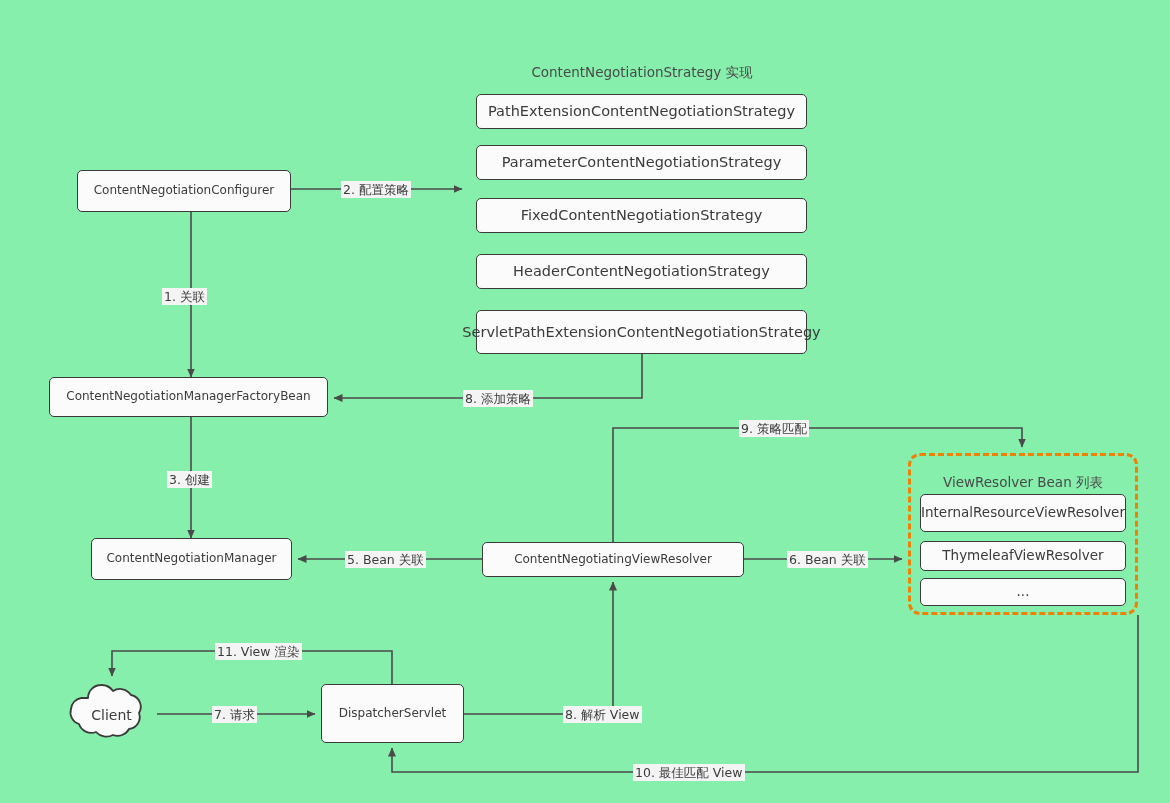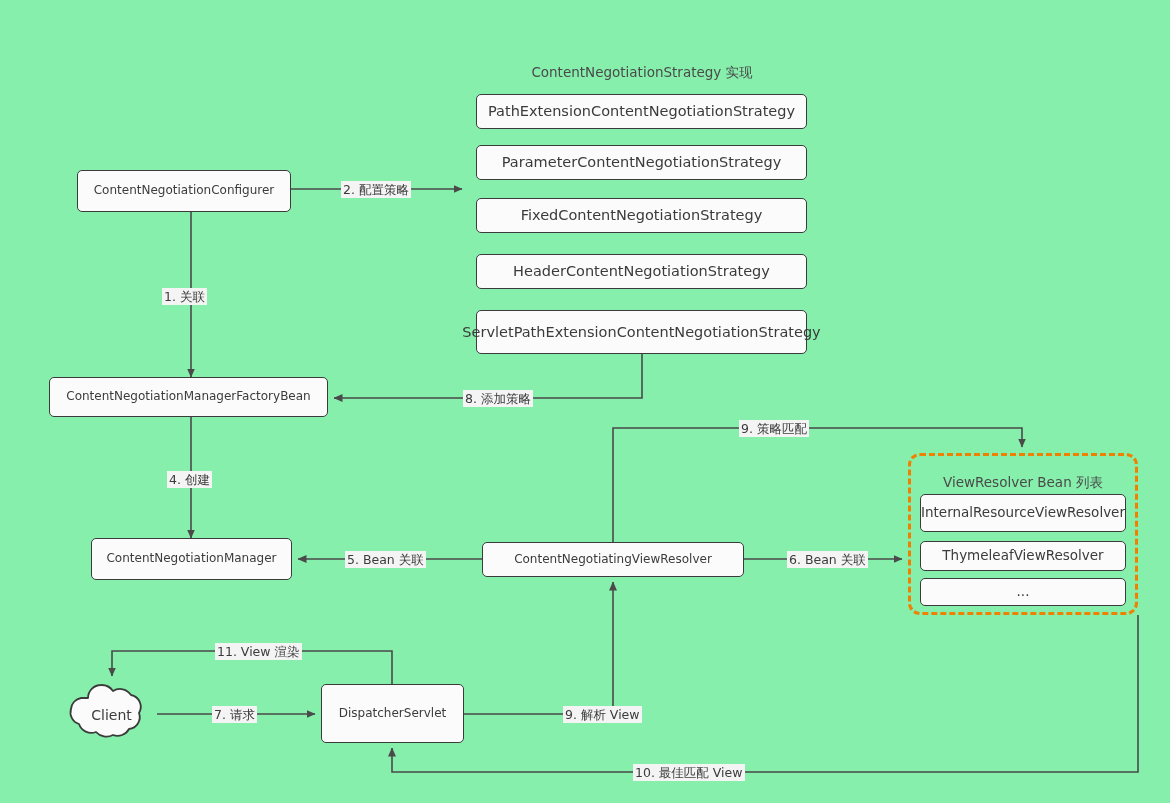--- a/index.html
+++ b/index.html
@@ -103,22 +103,22 @@
 
   <div class="grouptitle" style="left:908px;top:474px;width:230px;">ViewResolver Bean 列表</div>
 
   <div class="node sm" style="left:920px;top:494px;width:206px;height:38px;">InternalResourceViewResolver</div>
   <div class="node sm" style="left:920px;top:541px;width:206px;height:30px;">ThymeleafViewResolver</div>
   <div class="node sm" style="left:920px;top:578px;width:206px;height:28px;">...</div>
 
   <div class="elabel" style="left:162px;top:288px;">1. 关联</div>
   <div class="elabel" style="left:341px;top:181px;">2. 配置策略</div>
   <div class="elabel" style="left:463px;top:390px;">8. 添加策略</div>
-  <div class="elabel" style="left:167px;top:471px;">4. 创建</div>
+  <div class="elabel" style="left:167px;top:471px;">3. 创建</div>
   <div class="elabel" style="left:345px;top:551px;">5. Bean 关联</div>
   <div class="elabel" style="left:787px;top:551px;">6. Bean 关联</div>
   <div class="elabel" style="left:212px;top:706px;">7. 请求</div>
-  <div class="elabel" style="left:563px;top:706px;">9. 解析 View</div>
+  <div class="elabel" style="left:563px;top:706px;">8. 解析 View</div>
   <div class="elabel" style="left:739px;top:420px;">9. 策略匹配</div>
   <div class="elabel" style="left:633px;top:764px;">10. 最佳匹配 View</div>
   <div class="elabel" style="left:215px;top:643px;">11. View 渲染</div>
 
 </div>
 
 </body></html>

